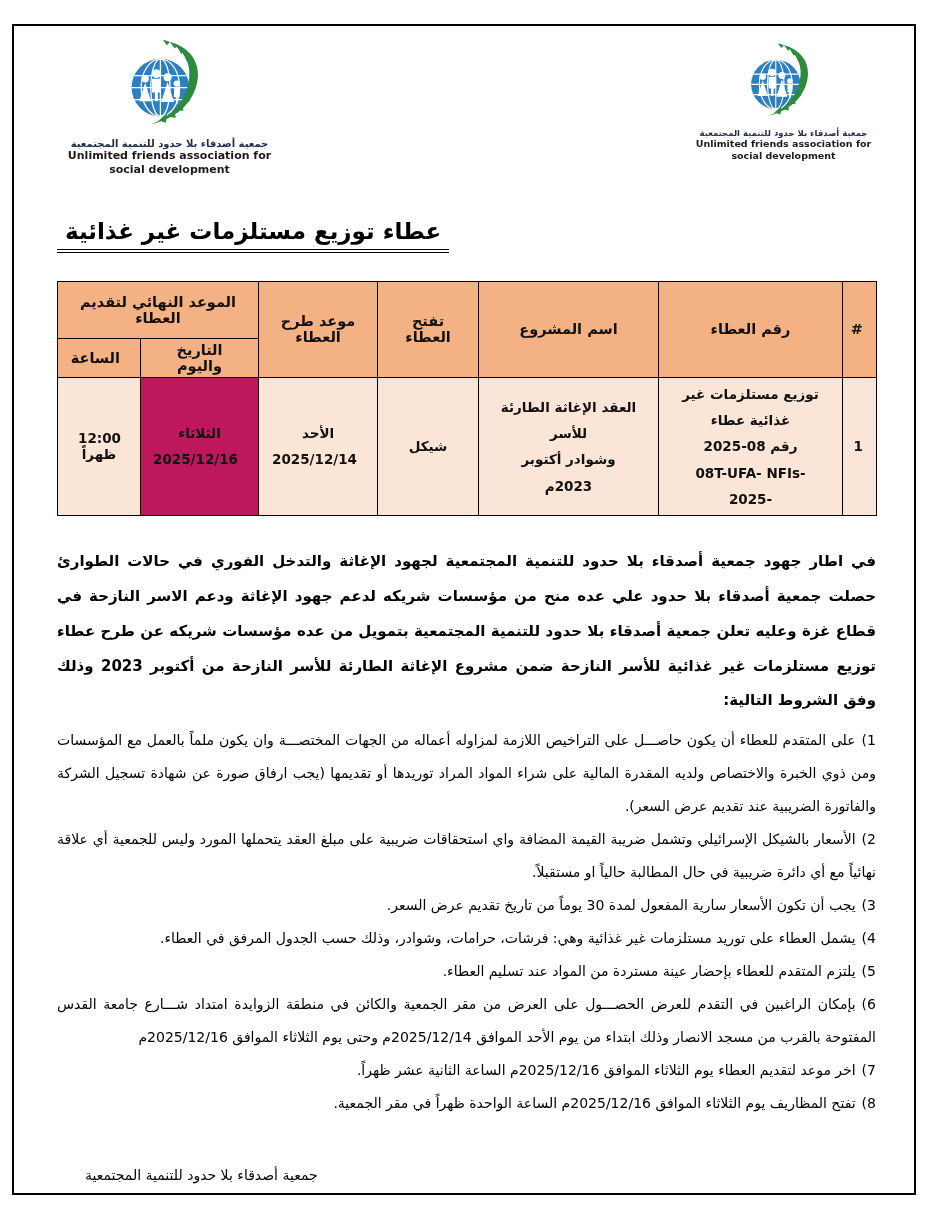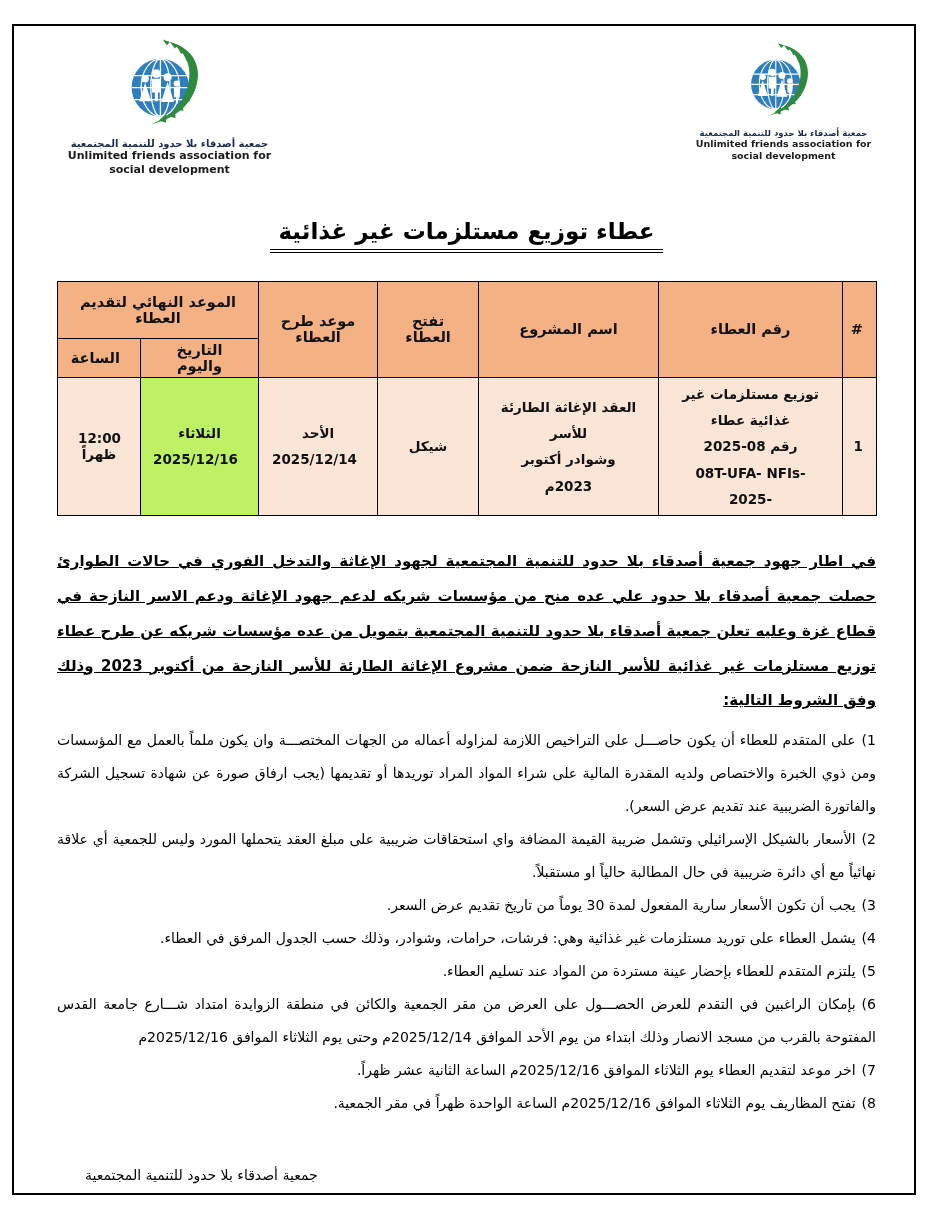--- a/index.html
+++ b/index.html
@@ -17,37 +17,37 @@
   .logo-block.right { width:185px; padding-top:4px; }
   .logo-block svg { display:block; margin:0 auto; }
   .logo-ar { font-weight:bold; color:#1c2b4a; direction:rtl; }
   .logo-en { font-weight:bold; color:#1a1a1a; line-height:1.3; }
   .left  .logo-ar { font-size:10px; margin-top:2px; }
   .left  .logo-en { font-size:11px; }
   .right .logo-ar { font-size:8.5px; margin-top:2px; }
   .right .logo-en { font-size:9.5px; }
 
   
-  .title-wrap { text-align:center; margin-top:40px; direction:rtl; }
+  .title-wrap { text-align:left; margin-top:40px; direction:rtl; }
   .doc-title { display:inline-block; font-size:23px; font-weight:bold; color:#000; border-bottom:4px double #000; padding:0 8px 5px; }
 
   
   table.tender { width:819px; margin-top:28px; border-collapse:collapse; direction:rtl; table-layout:fixed; }
   table.tender th, table.tender td { border:1.6px solid #000; text-align:center; vertical-align:middle; padding:3px 20px; }
   table.tender th { font-weight:bold; font-size:14.5px; }
   table.tender td { font-weight:bold; font-size:13.5px; }
   .th-tall { height:57px; }
   .th-sub  { height:32px; }
   tr.data-row td { height:94px; }
   .cell-line { line-height:1.95; }
   .ltr-override { direction:ltr; unicode-bidi:bidi-override; }
   .ltr-base { direction:ltr;margin-top:28px; }
 
   
-  .intro { direction:rtl; text-align:justify; font-weight:bold; font-size:15px; line-height:2.32; margin-top:28px; color:#000;text-decoration:underline; }
+  .intro { direction:rtl; text-align:justify; font-weight:bold; font-size:15px; line-height:2.32; margin-top:28px; color:#000; }
   .conditions { direction:rtl; margin-top:6px; font-size:14px; color:#000; }
   .cond-item { text-align:justify; line-height:2.36; }
   .cond-item .marker { padding-left:6px; }
   .footer-sign { direction:rtl; text-align:left; font-size:14px; margin-top:46px; padding-left:28px; color:#000; }
 </style>
 </head>
 <body>
 
 <div class="page-frame"></div>
 
@@ -168,21 +168,21 @@
       </td>
       <td style="background:#FBE5D6">
         <div class="cell-line">العقد الإغاثة الطارئة للأسر</div>
         <div class="cell-line">وشوادر أكتوبر 2023م</div>
       </td>
       <td style="background:#FBE5D6">شيكل</td>
       <td style="background:#FBE5D6">
         <div class="cell-line">الأحد</div>
         <div class="cell-line">2025/12/14</div>
       </td>
-      <td style="background:#bef264">
+      <td style="background:#be185d">
         <div class="cell-line">الثلاثاء</div>
         <div class="cell-line">2025/12/16</div>
       </td>
       <td style="background:#FBE5D6" class="ltr-base">12:00 ظهراً</td>
     </tr>
   </tbody>
     </table>
 
   <p class="intro">في اطار جهود جمعية أصدقاء بلا حدود للتنمية المجتمعية لجهود الإغاثة والتدخل الفوري في حالات الطوارئ حصلت جمعية أصدقاء بلا حدود علي عده منح من مؤسسات شريكه لدعم جهود الإغاثة ودعم الاسر النازحة في قطاع غزة وعليه تعلن جمعية أصدقاء بلا حدود للتنمية المجتمعية بتمويل من عده مؤسسات شريكه عن طرح عطاء توزيع مستلزمات غير غذائية للأسر النازحة ضمن مشروع الإغاثة الطارئة للأسر النازحة من أكتوبر 2023 وذلك وفق الشروط التالية:</p>
 

